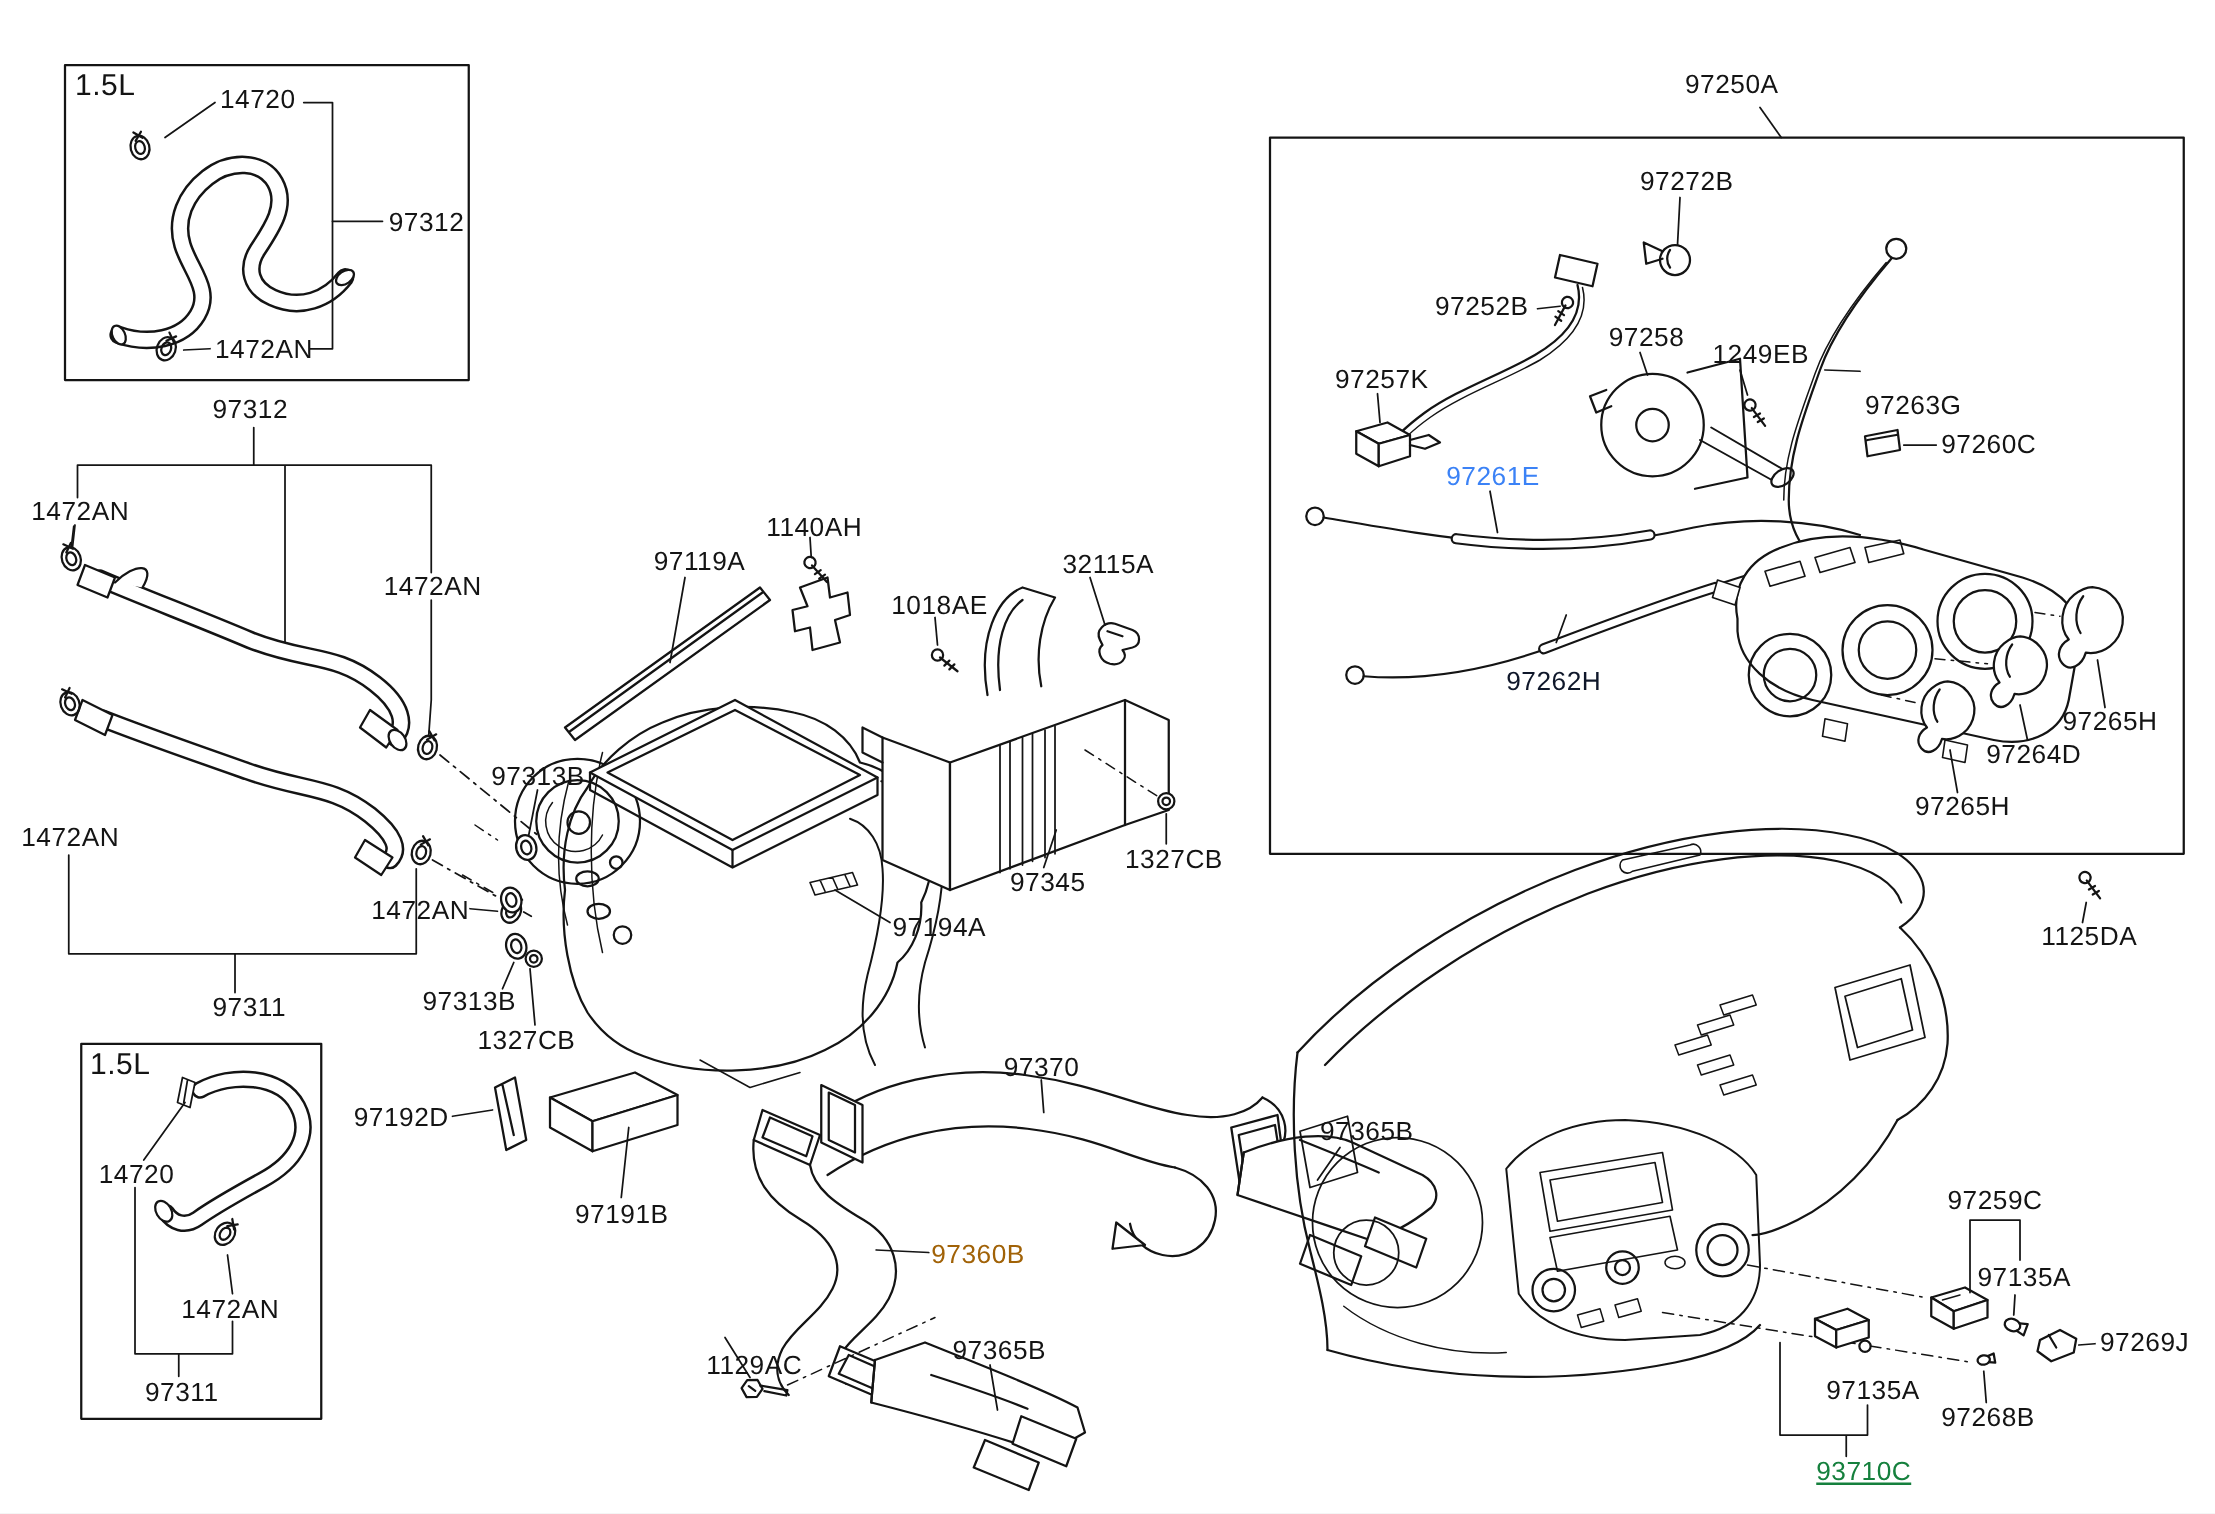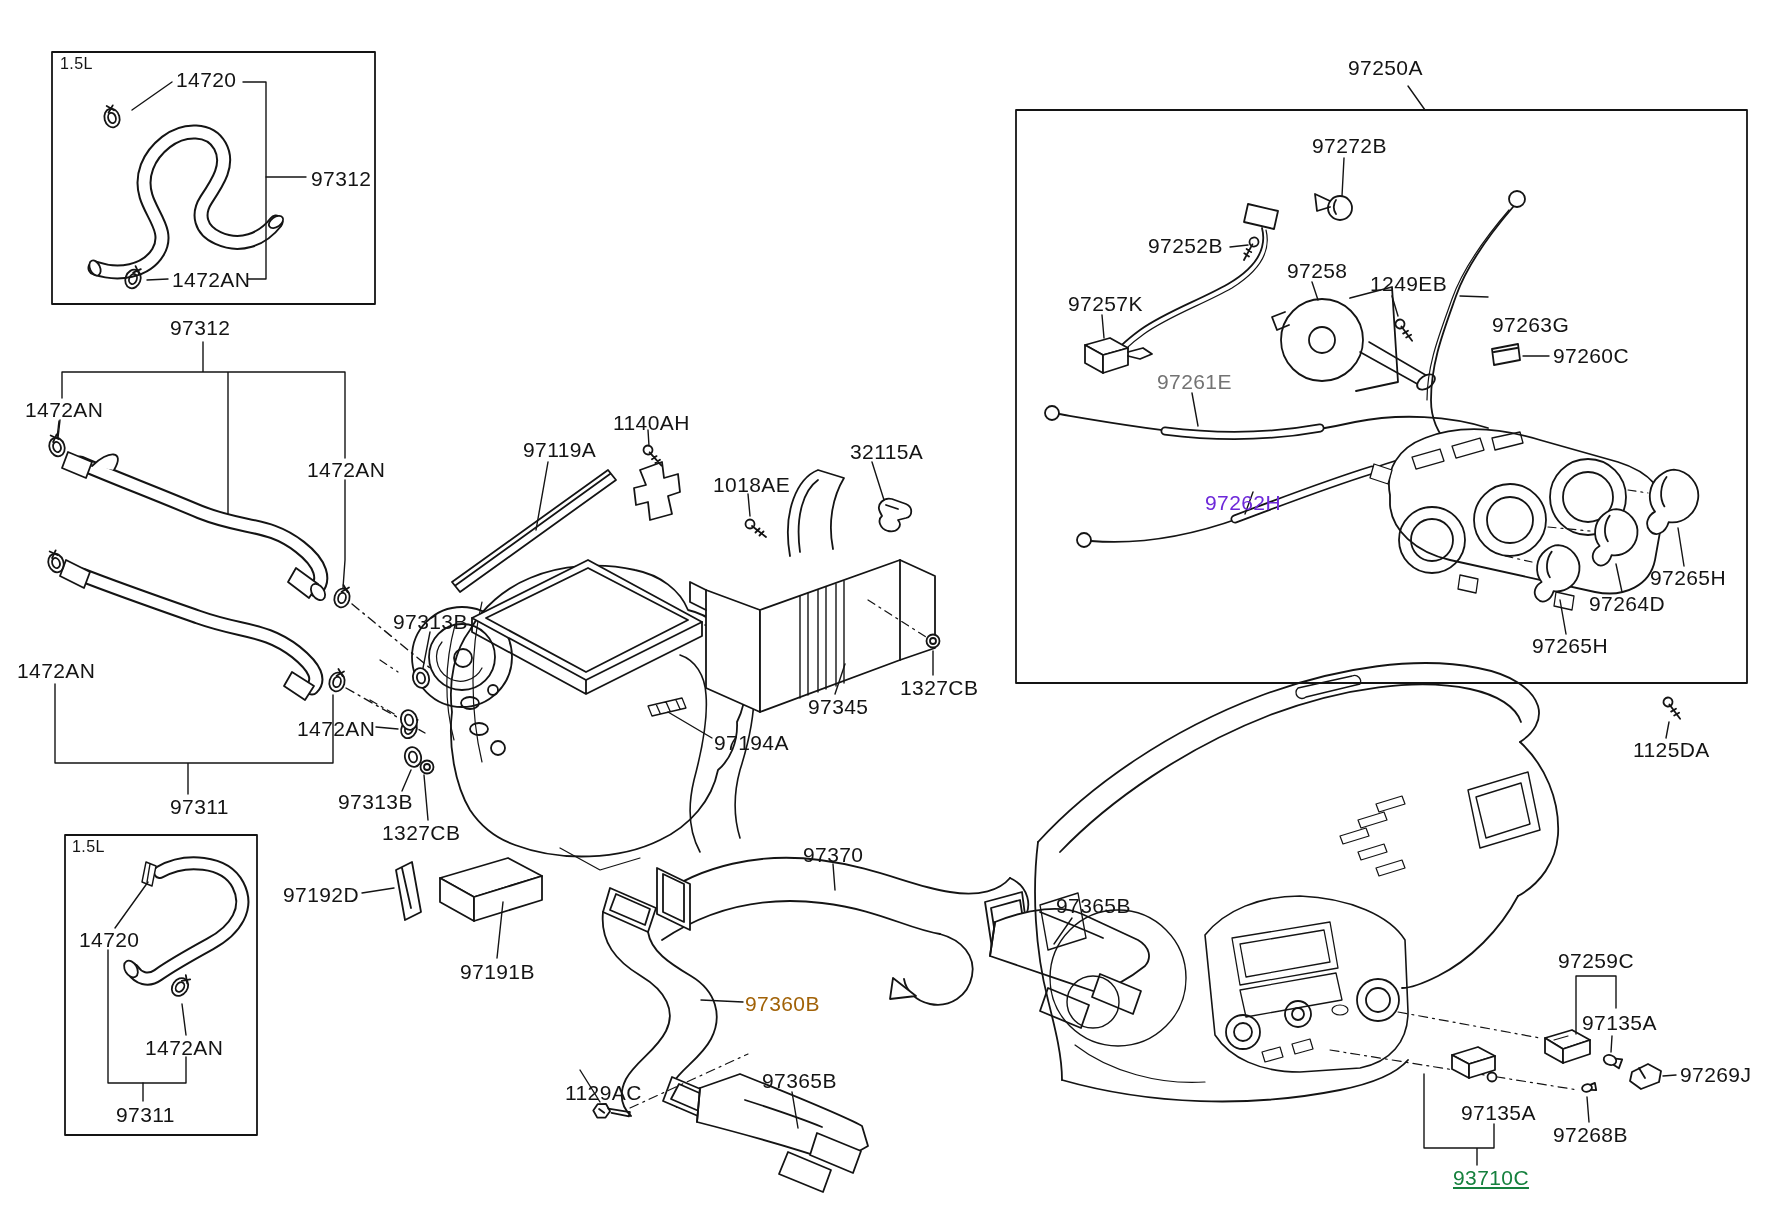--- a/index.html
+++ b/index.html
@@ -2,21 +2,21 @@
 <html><head>
 <meta charset="utf-8">
 <style>
   html,body{margin:0;padding:0;background:#e8e8e8;}
   .stage{position:relative;width:1772px;height:1211px;background:#fff;overflow:hidden;
          font-family:"Liberation Sans",sans-serif;}
   .art{position:absolute;left:0;top:0;}
   .labels-layer{position:absolute;left:0;top:0;width:100%;height:100%;pointer-events:none;}
   .plabel{position:absolute;font-size:21px;line-height:1.05;color:#141414;white-space:nowrap;
           letter-spacing:.4px;font-family:"Liberation Sans",sans-serif;}
-  .plabel.big{font-size:16px;}
+  .plabel.big{font-size:24px;}
   svg *{vector-effect:non-scaling-stroke;}
 </style>
 </head>
 <body>
 
 <div class="stage">
 
 <svg class="art" width="1772" height="1211" viewBox="0 0 1772 1211" fill="none" stroke="#141414" stroke-width="1.8" stroke-linecap="round" stroke-linejoin="round">
 
   <defs>
@@ -397,22 +397,22 @@
       <div class="plabel" style="left: 762px; top: 1070px; color: rgb(20, 20, 20);">97365B</div>
       <div class="plabel" style="left: 1056px; top: 895px; color: rgb(20, 20, 20);">97365B</div>
       <div class="plabel" style="left: 1348px; top: 57px; color: rgb(20, 20, 20);">97250A</div>
       <div class="plabel" style="left: 1312px; top: 135px; color: rgb(20, 20, 20);">97272B</div>
       <div class="plabel" style="left: 1148px; top: 235px; color: rgb(20, 20, 20);">97252B</div>
       <div class="plabel" style="left: 1287px; top: 260px; color: rgb(20, 20, 20);">97258</div>
       <div class="plabel" style="left: 1068px; top: 293px; color: rgb(20, 20, 20); text-align: right;">97257K</div>
       <div class="plabel" style="left: 1370px; top: 273px; color: rgb(20, 20, 20);">1249EB</div>
       <div class="plabel" style="left: 1492px; top: 286px; color: rgb(20, 20, 20); margin-top: 28px;">97263G</div>
       <div class="plabel" style="left: 1553px; top: 345px; color: rgb(20, 20, 20);">97260C</div>
-      <div class="plabel" style="left: 1157px; top: 371px; color: #737373;">97261E</div>
-      <div class="plabel" style="left: 1205px; top: 492px; color: #6d28d9;">97262H</div>
+      <div class="plabel" style="left: 1157px; top: 371px; color: #3b82f6;">97261E</div>
+      <div class="plabel" style="left: 1205px; top: 535px; color: #0f172a;">97262H</div>
       <div class="plabel" style="left: 1650px; top: 567px; color: rgb(20, 20, 20);">97265H</div>
       <div class="plabel" style="left: 1589px; top: 593px; color: rgb(20, 20, 20);">97264D</div>
       <div class="plabel" style="left: 1532px; top: 635px; color: rgb(20, 20, 20);">97265H</div>
       <div class="plabel" style="left: 1633px; top: 739px; color: rgb(20, 20, 20);">1125DA</div>
       <div class="plabel" style="left: 1558px; top: 950px; color: rgb(20, 20, 20);">97259C</div>
       <div class="plabel" style="left: 1582px; top: 1012px; color: rgb(20, 20, 20);">97135A</div>
       <div class="plabel" style="left: 1680px; top: 1064px; color: rgb(20, 20, 20);">97269J</div>
       <div class="plabel" style="left: 1553px; top: 1124px; color: rgb(20, 20, 20);">97268B</div>
       <div class="plabel" style="left: 1461px; top: 1102px; color: rgb(20, 20, 20);">97135A</div>
       <div class="plabel" style="left: 1453px; top: 1167px; color: #15803d; text-decoration: underline;">93710C</div>

